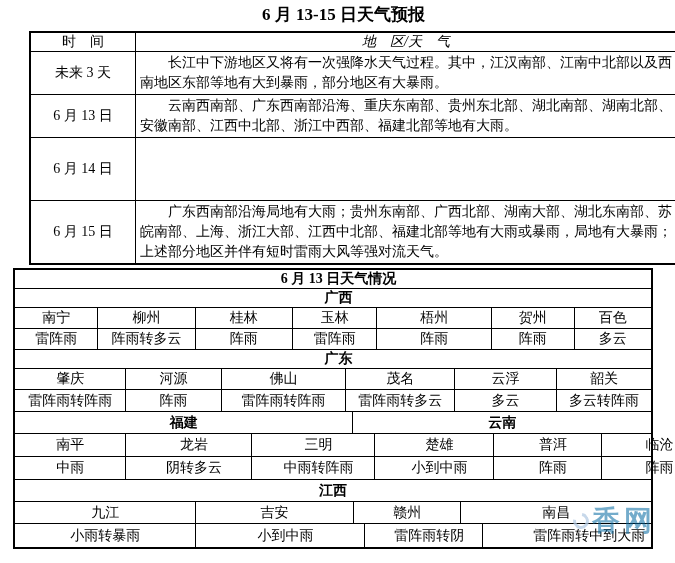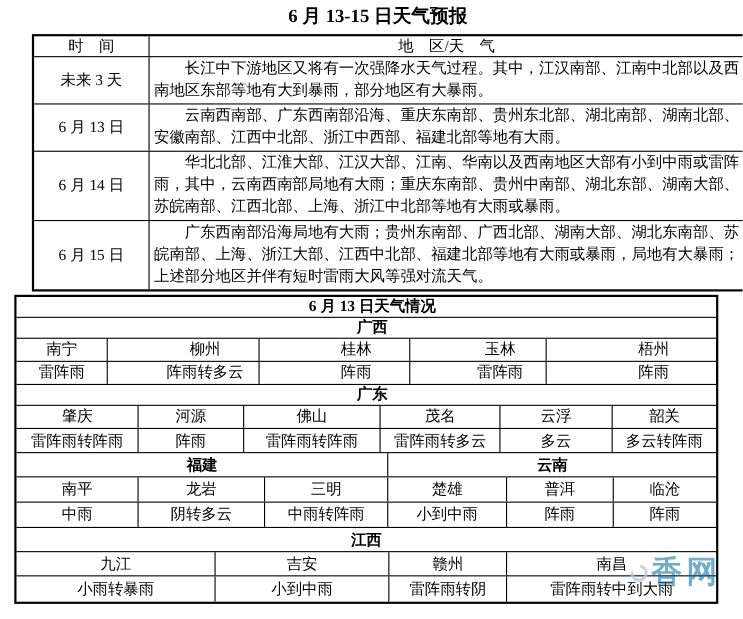--- a/index.html
+++ b/index.html
@@ -22,20 +22,21 @@
   .t1-row { display: grid; grid-template-columns: 105px 1fr; border-bottom: 1px solid #000; }
   .t1-row:last-child { border-bottom: none; }
   .t1-time {
     border-right: 1px solid #000;
     display: flex; align-items: center; justify-content: center;
     font-size: 14px; text-align: center;
   }
   .t1-head-region {
     display: flex; align-items: center; justify-content: center;
     font-size: 14px;
+    font-style: italic;
   }
   .t1-text { display: flex; align-items: center; padding: 1px 4px; }
   .t1-text > div {
     font-size: 14px; line-height: 20px;
     text-align: justify; text-indent: 2em; width: 100%;
   }
   .rh19 { min-height: 19px; }
   .rh42 { min-height: 42px; }
   .rh40 { min-height: 40px; }
   .rh63 { min-height: 63px; }
@@ -48,29 +49,29 @@
   .t2 .r { display: grid; border-bottom: 1px solid #000; }
   .t2 .r:last-child { border-bottom: none; }
   .t2 .c {
     display: flex; align-items: center; justify-content: center;
     font-size: 14px; border-right: 1px solid #000; text-align: center;
     overflow: hidden;
   }
   .t2 .c:last-child { border-right: none; }
   .t2 .bold { font-weight: bold; }
   .full { grid-template-columns: 1fr; }
-  .cols-gx   { grid-template-columns: 13.1% 15.3% 15.3% 13.3% 18% 13% 12%; gap: 40px; }
+  .cols-gx   { grid-template-columns: 13.1% 15.3% 15.3% 13.3% 18% 13% 12%; }
   .cols-gd   { grid-template-columns: 17.5% 15% 19.6% 17.1% 16% 14.8%; }
   .cols-fyh  { grid-template-columns: 53.2% 46.8%; }
   .cols-fy   { grid-template-columns: 17.5% 18% 17.7% 16.9% 15.3% 14.6%; }
   .cols-jx   { grid-template-columns: 28.5% 24.8% 16.9% 29.8%; }
   .h19 { min-height: 19px; padding-left: 11px; }
   .h21 { min-height: 21px; }
   .h22 { min-height: 22px; }
-  .h23 { min-height: 23px; }
+  .h23 { min-height: 23px; gap: 11px; }
   
   .watermark {
     position: absolute; left: 573px; top: 501px;
     display: flex; align-items: center;
     pointer-events: none;
   }
   .wm-swirl {
     width: 16px; height: 16px; border-radius: 50%;
     border: 3px solid #b5cbe4; border-top-color: transparent;
     transform: rotate(-35deg); opacity: 0.75; flex: 0 0 auto;
@@ -98,23 +99,20 @@
       </div>
   </div>
   <div class="t1-row rh40">
     <div class="t1-time">6 月 13 日</div>
     <div class="t1-text">
         <div>云南西南部、广东西南部沿海、重庆东南部、贵州东北部、湖北南部、湖南北部、安徽南部、江西中北部、浙江中西部、福建北部等地有大雨。</div>
       </div>
   </div>
   <div class="t1-row rh63">
     <div class="t1-time">6 月 14 日</div>
-    <div class="t1-text">
-        <div>华北北部、江淮大部、江汉大部、江南、华南以及西南地区大部有小到中雨或雷阵雨，其中，云南西南部局地有大雨；重庆东南部、贵州中南部、湖北东部、湖南大部、苏皖南部、江西北部、上海、浙江中北部等地有大雨或暴雨。</div>
-      </div>
   </div>
   <div class="t1-row rh62">
     <div class="t1-time">6 月 15 日</div>
     <div class="t1-text">
         <div>广东西南部沿海局地有大雨；贵州东南部、广西北部、湖南大部、湖北东南部、苏皖南部、上海、浙江大部、江西中北部、福建北部等地有大雨或暴雨，局地有大暴雨；上述部分地区并伴有短时雷雨大风等强对流天气。</div>
       </div>
   </div>
 </div>
 
 <div class="t2">

